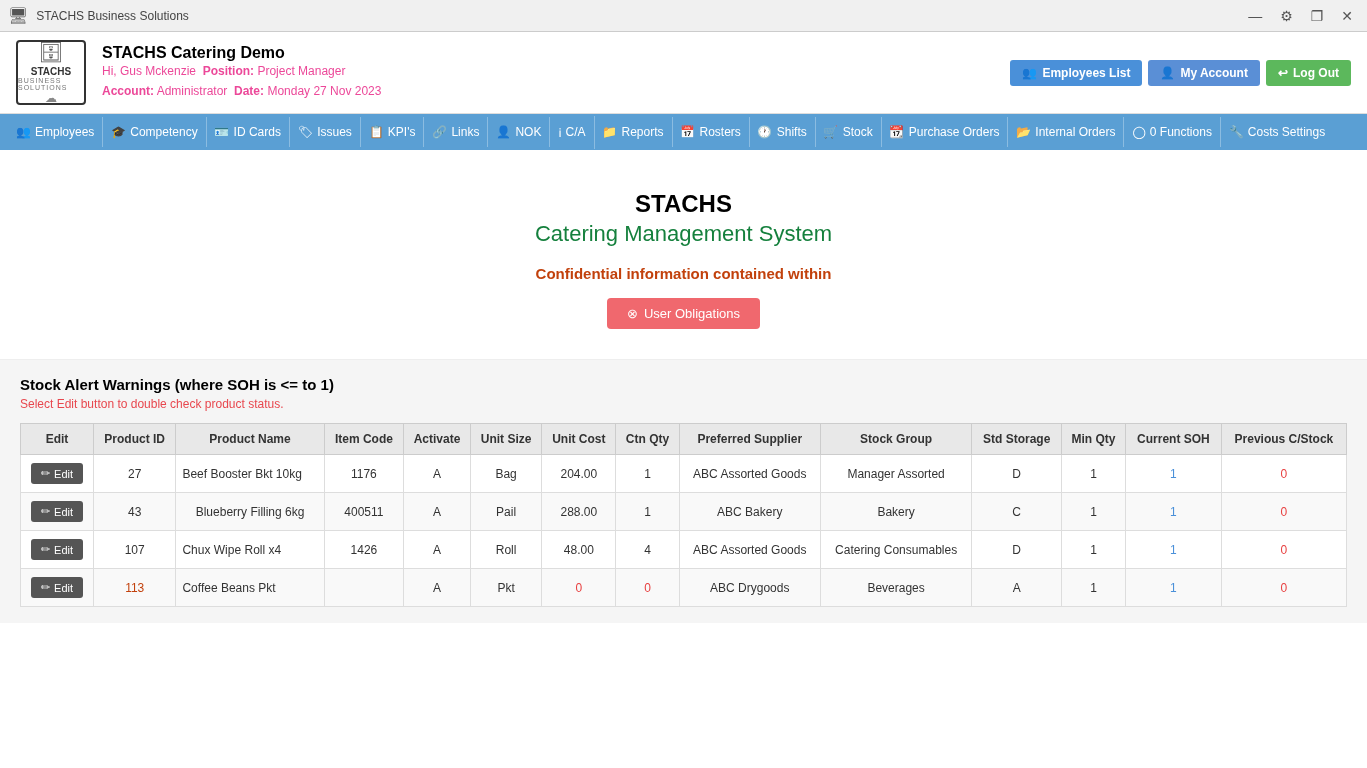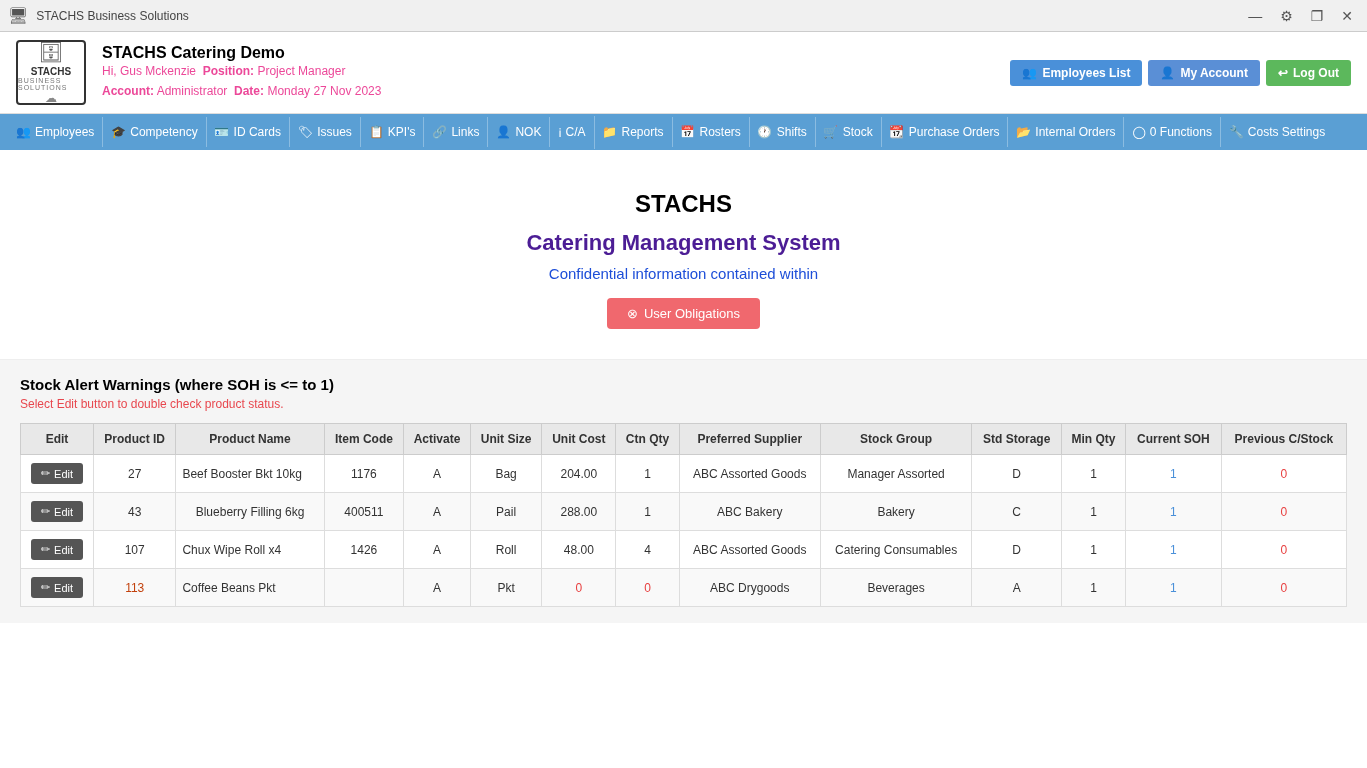--- a/index.html
+++ b/index.html
@@ -104,22 +104,22 @@
     }
 
     
     .hero {
       text-align: center;
       padding: 40px 20px 30px;
       background: #fff;
       border-bottom: 1px solid #eee;
     }
     .hero h1 { font-size: 24px; font-weight: bold; color: #000; }
-    .hero h2 { font-size: 22px; font-weight: bold; color: #4c1d95; margin-top: 12px; }
-    .hero .confidential { color: #1d4ed8; font-size: 15px; font-weight: normal; margin-top: 9px; }
+    .hero h2 { font-size: 22px; font-weight: normal; color: #15803d; margin-top: 3px; }
+    .hero .confidential { color: #c2410c; font-size: 15px; font-weight: bold; margin-top: 18px; }
     .user-obligations-btn {
       display: inline-flex;
       align-items: center;
       gap: 6px;
       background: #f0686e;
       color: #fff;
       border: none;
       border-radius: 4px;
       padding: 8px 20px;
       font-size: 13px;

